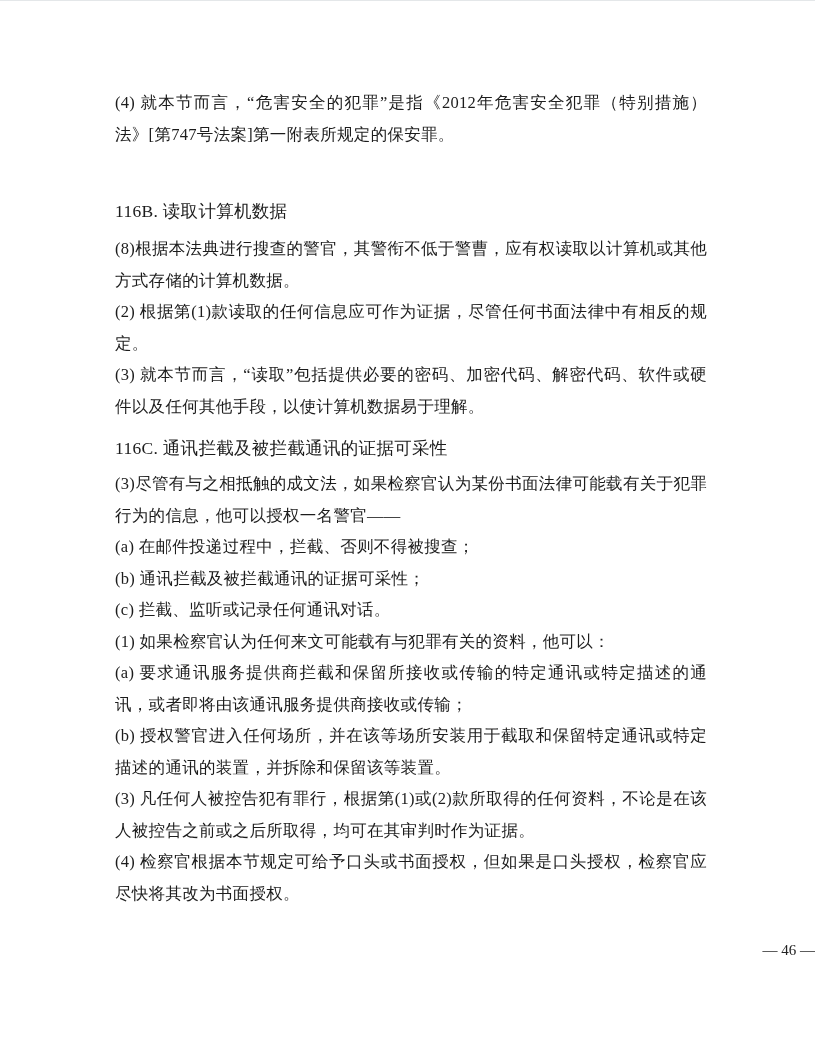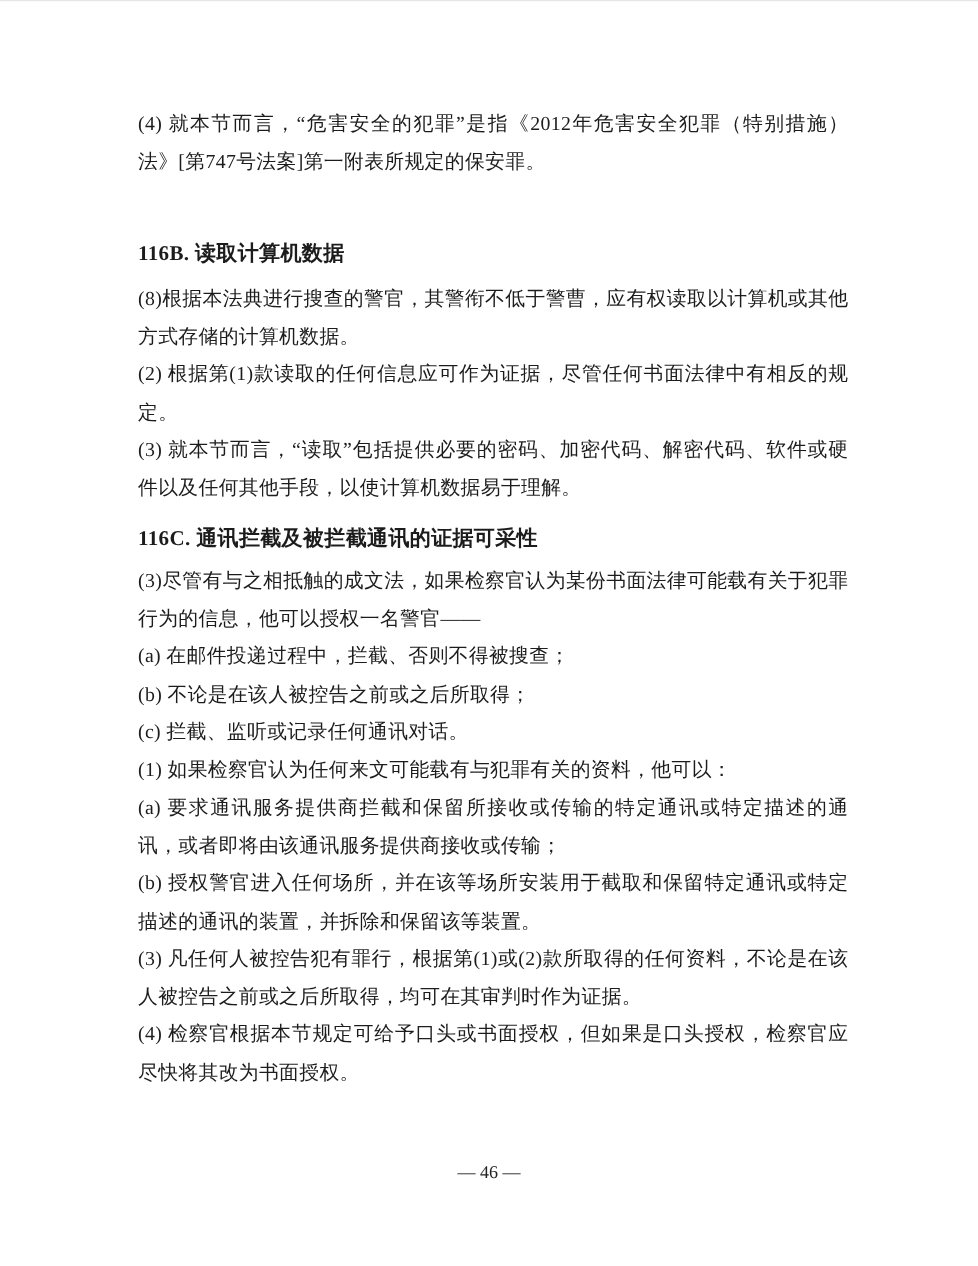--- a/index.html
+++ b/index.html
@@ -25,54 +25,53 @@
   .body-para {
     font-size: 16.5px;
     line-height: 31.5px;
     text-align: justify;
     margin: 0;
     letter-spacing: 0.3px;
   }
   .section-heading {
     font-size: 17.5px;
     line-height: 26px;
-    font-weight: bold;
+    font-weight: normal;
     margin: 0;
     letter-spacing: 0.3px;
   }
   .heading-116b { margin: 48px 0 9px 0; }
   .heading-116c { margin: 13px 0 7px 0; }
   .page-footer {
     position: absolute;
     top: 941px;
     left: 0;
     width: 815px;
-    text-align: center;
+    text-align: right;
     font-size: 15px;
     color: #222;
-    margin-top: 28px;
   }
 </style>
 </head>
 <body>
 
 <div class="page">
   <div class="content">
 
     <p class="body-para">(4) 就本节而言，“危害安全的犯罪”是指《2012年危害安全犯罪（特别措施）法》[第747号法案]第一附表所规定的保安罪。</p>
 
     <h2 class="section-heading heading-116b">116B. 读取计算机数据</h2>
     <p class="body-para">(8)根据本法典进行搜查的警官，其警衔不低于警曹，应有权读取以计算机或其他方式存储的计算机数据。</p>
     <p class="body-para">(2) 根据第(1)款读取的任何信息应可作为证据，尽管任何书面法律中有相反的规定。</p>
     <p class="body-para">(3) 就本节而言，“读取”包括提供必要的密码、加密代码、解密代码、软件或硬件以及任何其他手段，以使计算机数据易于理解。</p>
 
     <h2 class="section-heading heading-116c">116C. 通讯拦截及被拦截通讯的证据可采性</h2>
     <p class="body-para">(3)尽管有与之相抵触的成文法，如果检察官认为某份书面法律可能载有关于犯罪行为的信息，他可以授权一名警官——</p>
     <p class="body-para">(a) 在邮件投递过程中，拦截、否则不得被搜查；</p>
-    <p class="body-para">(b) 不论是在该人被控告之前或之后所取得；</p>
+    <p class="body-para">(b) 通讯拦截及被拦截通讯的证据可采性；</p>
     <p class="body-para">(c) 拦截、监听或记录任何通讯对话。</p>
     <p class="body-para">(1) 如果检察官认为任何来文可能载有与犯罪有关的资料，他可以：</p>
     <p class="body-para">(a) 要求通讯服务提供商拦截和保留所接收或传输的特定通讯或特定描述的通讯，或者即将由该通讯服务提供商接收或传输；</p>
     <p class="body-para">(b) 授权警官进入任何场所，并在该等场所安装用于截取和保留特定通讯或特定描述的通讯的装置，并拆除和保留该等装置。</p>
     <p class="body-para">(3) 凡任何人被控告犯有罪行，根据第(1)或(2)款所取得的任何资料，不论是在该人被控告之前或之后所取得，均可在其审判时作为证据。</p>
     <p class="body-para">(4) 检察官根据本节规定可给予口头或书面授权，但如果是口头授权，检察官应尽快将其改为书面授权。</p>
 
   </div>
 
   <div class="page-footer">— 46 —</div>

